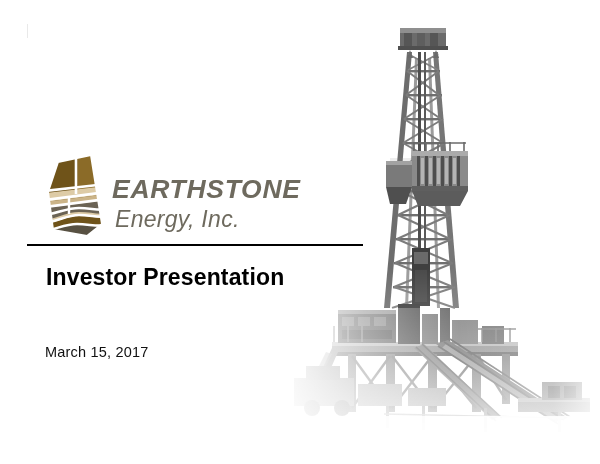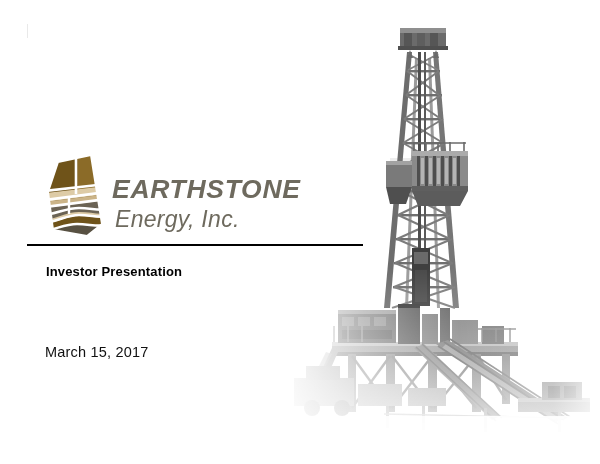--- a/index.html
+++ b/index.html
@@ -93,21 +93,21 @@
     background: #000000;
   }
 
   
   #slide-title {
     position: absolute;
     left: 46px;
     top: 264px;
     font-family: "Liberation Sans", sans-serif;
     font-weight: bold;
-    font-size: 13px;
+    font-size: 23px;
     color: #000000;
     letter-spacing: 0.15px;
     white-space: nowrap;
   }
   #slide-date {
     position: absolute;
     left: 45px;
     top: 305px;
     font-family: "Liberation Sans", sans-serif;
     font-weight: normal;

